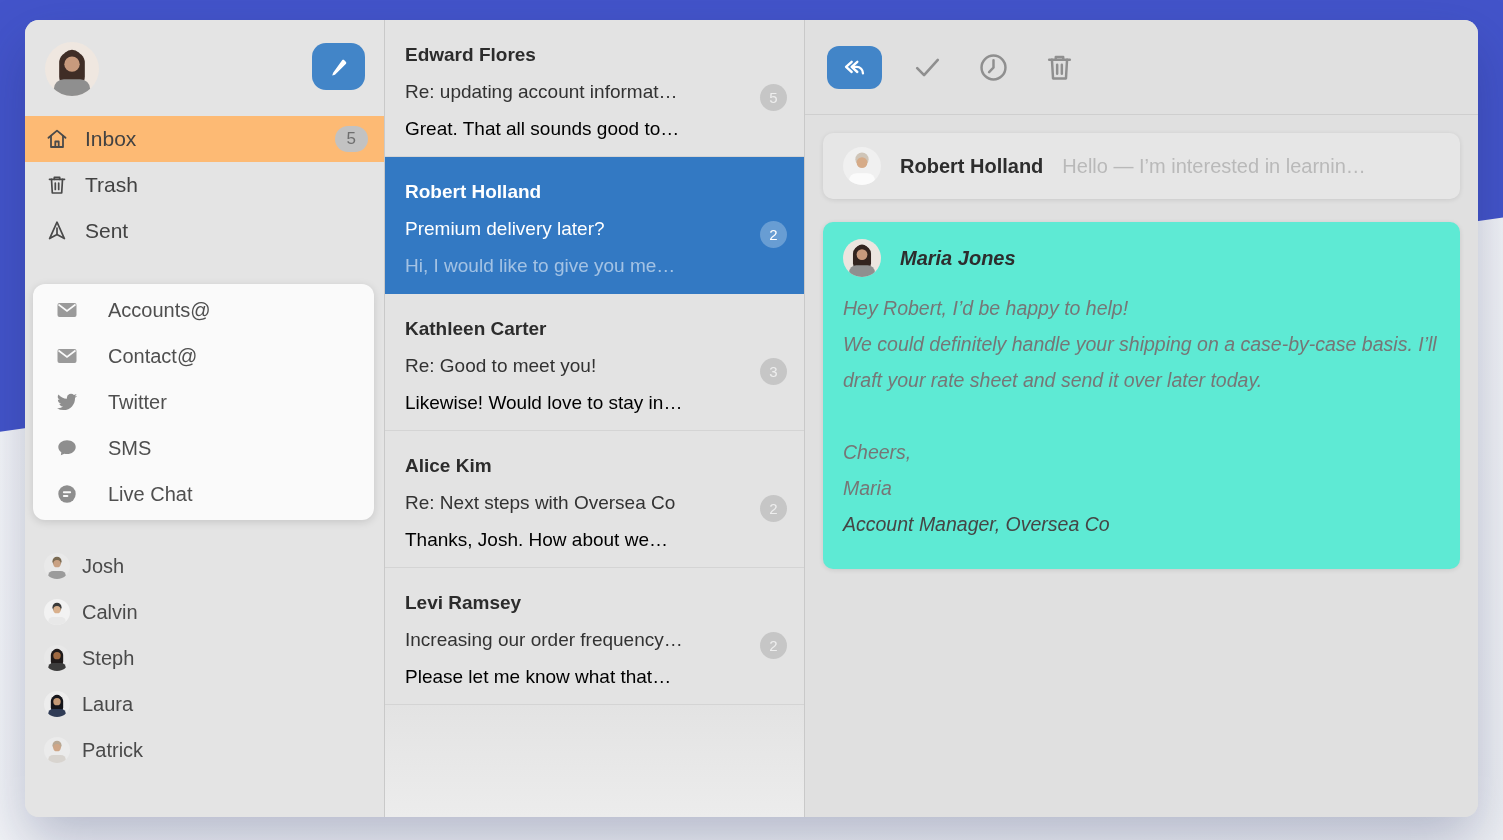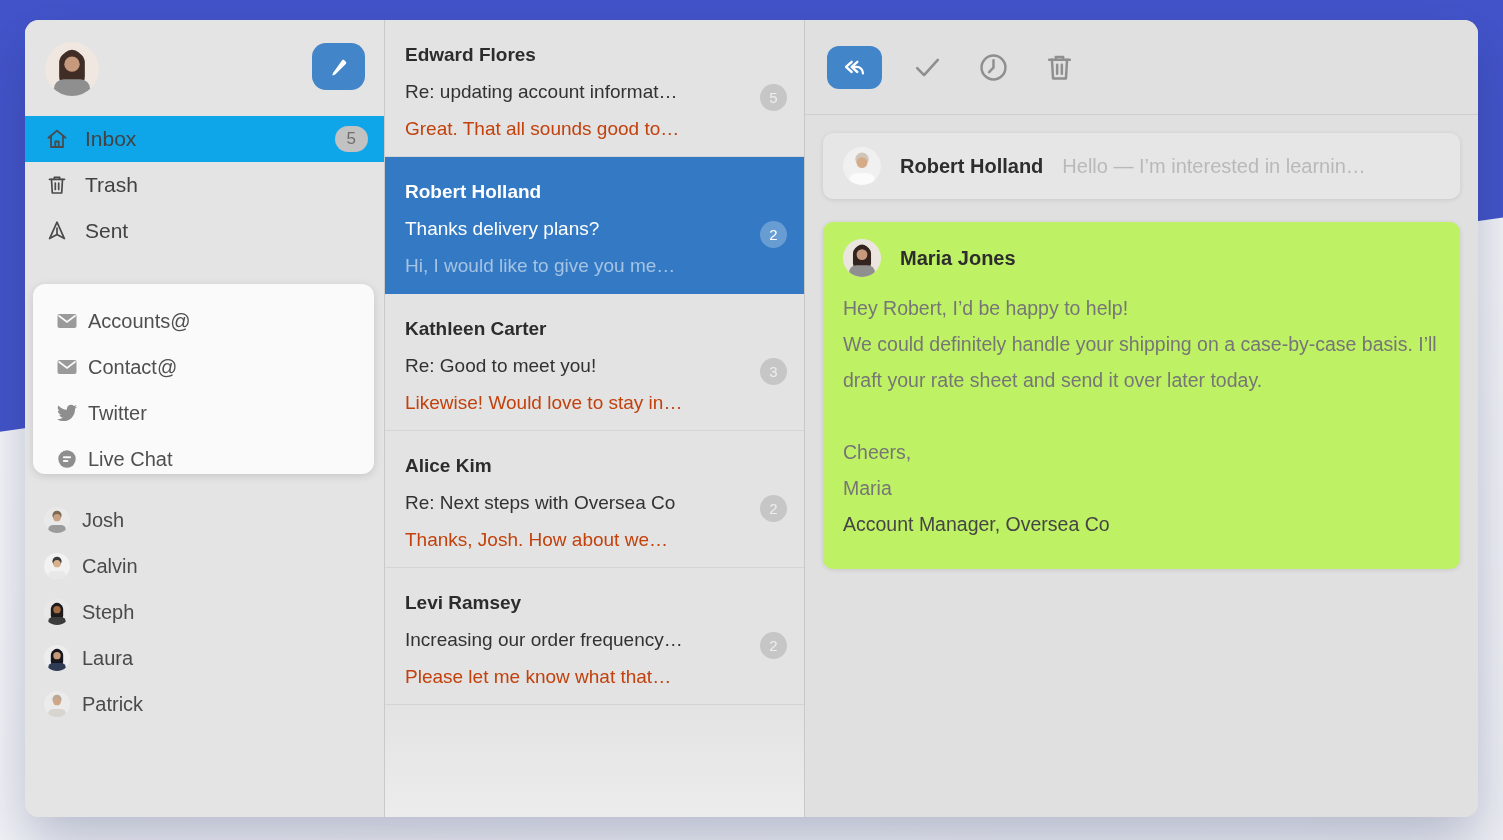--- a/index.html
+++ b/index.html
@@ -21,46 +21,46 @@
   .sb-header { height:96px; position:relative; }
   .avatar { display:block; border-radius:50%; overflow:hidden; flex:none; }
   .av-54 { position:absolute; left:20px; top:22px; width:54px; height:54px; cursor:pointer; }
   .compose-btn { position:absolute; right:19px; top:23px; width:53px; height:47px;
                  border:none; border-radius:14px; background:#4285c8; cursor:pointer;
                  display:flex; align-items:center; justify-content:center; }
   .compose-btn svg { width:22px; height:22px; }
 
   .folder-row { height:46px; display:flex; align-items:center; padding-left:20px;
                 gap:16px; font-size:21px; color:#424242; cursor:pointer; }
-  .folder-row.selected { background:#0ea5e9; }
+  .folder-row.selected { background:#fdba74; }
   .folder-row .icon { width:24px; height:24px; display:flex; align-items:center; justify-content:center; }
   .folder-badge { margin-left:auto; margin-right:16px; background:#c2c2c2; color:#6e6e6e;
                   border-radius:14px; padding:3px 12px; font-size:17px; }
 
   .channels-card { margin:30px 10px 0 8px; background:#fafafa; border-radius:12px;
                    box-shadow:0 2px 8px rgba(0,0,0,.13); padding:3px 0; }
-  .channel-row { height:46px; display:flex; align-items:flex-end; padding-left:22px;
-                 gap:9px; font-size:20px; color:#4f4f4f; cursor:pointer; }
+  .channel-row { height:46px; display:flex; align-items:center; padding-left:22px;
+                 gap:29px; font-size:20px; color:#4f4f4f; cursor:pointer; }
   .channel-row .icon { width:24px; height:24px; display:flex; align-items:center; justify-content:center; }
 
   .teammates { margin-top:23px; }
   .mate-row { height:46px; display:flex; align-items:center; padding-left:19px;
               gap:12px; font-size:20px; color:#4a4a4a; cursor:pointer; }
   .av-26 { width:26px; height:26px; }
 
   
   .maillist { width:420px; flex:none; background:#e3e3e3; border-right:1px solid #c9c9c9;
               display:flex; flex-direction:column; }
   .mailrow { height:137px; border-bottom:1px solid #d4d4d4; position:relative;
              padding:24px 60px 0 20px; cursor:pointer; }
   .mailrow .sender { font-size:19px; font-weight:bold; color:#2c2c2c; margin-bottom:15px;
                      white-space:nowrap; overflow:hidden; }
   .mailrow .subject { font-size:19px; color:#323232; margin-bottom:15px;
                       white-space:nowrap; overflow:hidden; }
-  .mailrow .preview { font-size:19px; color:#c2410c; white-space:nowrap; overflow:hidden; }
+  .mailrow .preview { font-size:19px; color:#000000; white-space:nowrap; overflow:hidden; }
   .mail-badge { position:absolute; right:17px; top:64px; width:27px; height:27px;
                 border-radius:50%; background:#c6c6c6; color:#eeeeee; font-size:15px;
                 display:flex; align-items:center; justify-content:center; }
   .mailrow.selected { background:#3379c3; border-bottom-color:#3379c3; }
   .mailrow.selected .sender, .mailrow.selected .subject { color:#ffffff; }
   .mailrow.selected .preview { color:rgba(255,255,255,.55); }
   .mailrow.selected .mail-badge { background:#689dd3; color:#ffffff; }
   .mail-filler { flex:1; background:linear-gradient(#e3e3e3,#ececec); }
 
   
@@ -74,22 +74,22 @@
   .tool-btn.primary svg { width:27px; height:27px; }
 
   .collapsed-card { margin:18px 18px 0; height:66px; background:#e6e6e6; border-radius:10px;
                     box-shadow:0 1px 5px rgba(0,0,0,.10); display:flex; align-items:center;
                     padding:0 22px 0 20px; gap:19px; cursor:pointer; }
   .av-38 { width:38px; height:38px; }
   .c-name { font-size:20px; font-weight:bold; color:#2d2d2d; white-space:nowrap; }
   .c-preview { font-size:20px; color:#b9b9b9; flex:1; white-space:nowrap; overflow:hidden;
                text-overflow:ellipsis; }
 
-  .expanded-card { margin:23px 18px 0; background:#bef264; border-radius:10px;
-                   box-shadow:0 1px 5px rgba(0,0,0,.10); padding:17px 20px 27px; }
+  .expanded-card { margin:23px 18px 0; background:#5eead4; border-radius:10px;
+                   box-shadow:0 1px 5px rgba(0,0,0,.10); padding:17px 20px 27px;font-style:italic; }
   .msg-header { display:flex; align-items:center; gap:19px; margin-bottom:13px; cursor:pointer; }
   .m-name { font-size:20px; font-weight:bold; color:#2d2d2d; }
   .msg-body p { font-size:19.5px; color:#767676; line-height:36px; }
   .msg-body p.after-gap { margin-top:36px; }
   .msg-body p.signature { color:#454545; font-weight:500; }
 
   .icon svg, .compose-btn svg, .tool-btn svg { display:block; }
 </style>
 </head>
 <body>
@@ -175,20 +175,28 @@
           <span class="icon">
             <svg viewBox="0 0 24 24" width="22" height="22">
                 <path fill="#8e8e8e" d="M23 5.1c-.8.36-1.66.6-2.56.72a4.5 4.5 0 0 0 1.97-2.48c-.87.52-1.83.9-2.85 1.1a4.48 4.48 0 0 0-7.75 3.06c0 .35.04.7.11 1.03A12.73 12.73 0 0 1 2.68 3.9a4.48 4.48 0 0 0 1.39 5.98 4.45 4.45 0 0 1-2.03-.56v.06a4.49 4.49 0 0 0 3.6 4.4c-.66.18-1.35.2-2.02.08a4.49 4.49 0 0 0 4.19 3.11A9 9 0 0 1 1.1 18.83a12.7 12.7 0 0 0 6.88 2.02c8.26 0 12.78-6.84 12.78-12.78l-.01-.58A9.1 9.1 0 0 0 23 5.1z"></path>
               </svg>
           </span>
           <span class="label">Twitter</span>
         </div>
         <div class="channel-row">
           <span class="icon">
             <svg viewBox="0 0 24 24" width="22" height="22">
+                <path fill="#8e8e8e" d="M12 3.5c-5.25 0-9.5 3.3-9.5 7.4 0 2.3 1.3 4.3 3.3 5.7l-.5 3.4 3.8-1.8c.92.25 1.9.4 2.9.4 5.25 0 9.5-3.3 9.5-7.7S17.25 3.5 12 3.5z"></path>
+              </svg>
+          </span>
+          <span class="label">SMS</span>
+        </div>
+        <div class="channel-row">
+          <span class="icon">
+            <svg viewBox="0 0 24 24" width="22" height="22">
                 <circle cx="12" cy="12" r="9.5" fill="#8e8e8e"></circle>
                 <rect x="7.5" y="9" width="9" height="2.2" rx="1.1" fill="#fafafa"></rect>
                 <rect x="7.5" y="13" width="6" height="2.2" rx="1.1" fill="#fafafa"></rect>
               </svg>
           </span>
           <span class="label">Live Chat</span>
         </div>
       </div>
 
       <div class="teammates">
@@ -244,21 +252,21 @@
 
     <section class="maillist">
       <div class="mailrow">
         <div class="sender">Edward Flores</div>
         <div class="subject">Re: updating account informat…</div>
         <div class="preview">Great. That all sounds good to…</div>
         <div class="mail-badge">5</div>
       </div>
       <div class="mailrow selected">
         <div class="sender">Robert Holland</div>
-        <div class="subject">Thanks delivery plans?</div>
+        <div class="subject">Premium delivery later?</div>
         <div class="preview">Hi, I would like to give you me…</div>
         <div class="mail-badge">2</div>
       </div>
       <div class="mailrow">
         <div class="sender">Kathleen Carter</div>
         <div class="subject">Re: Good to meet you!</div>
         <div class="preview">Likewise! Would love to stay in…</div>
         <div class="mail-badge">3</div>
       </div>
       <div class="mailrow">

